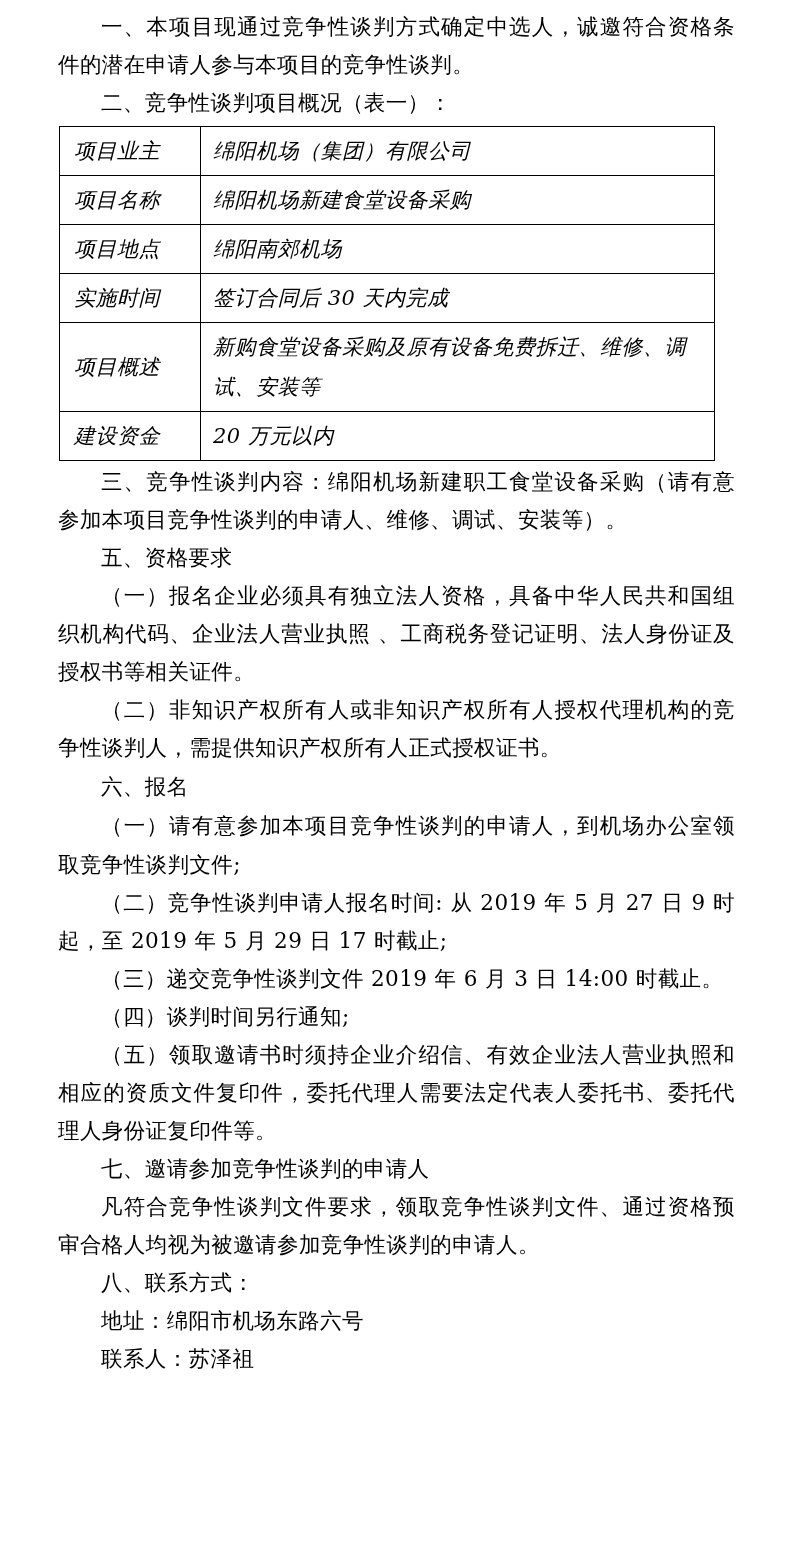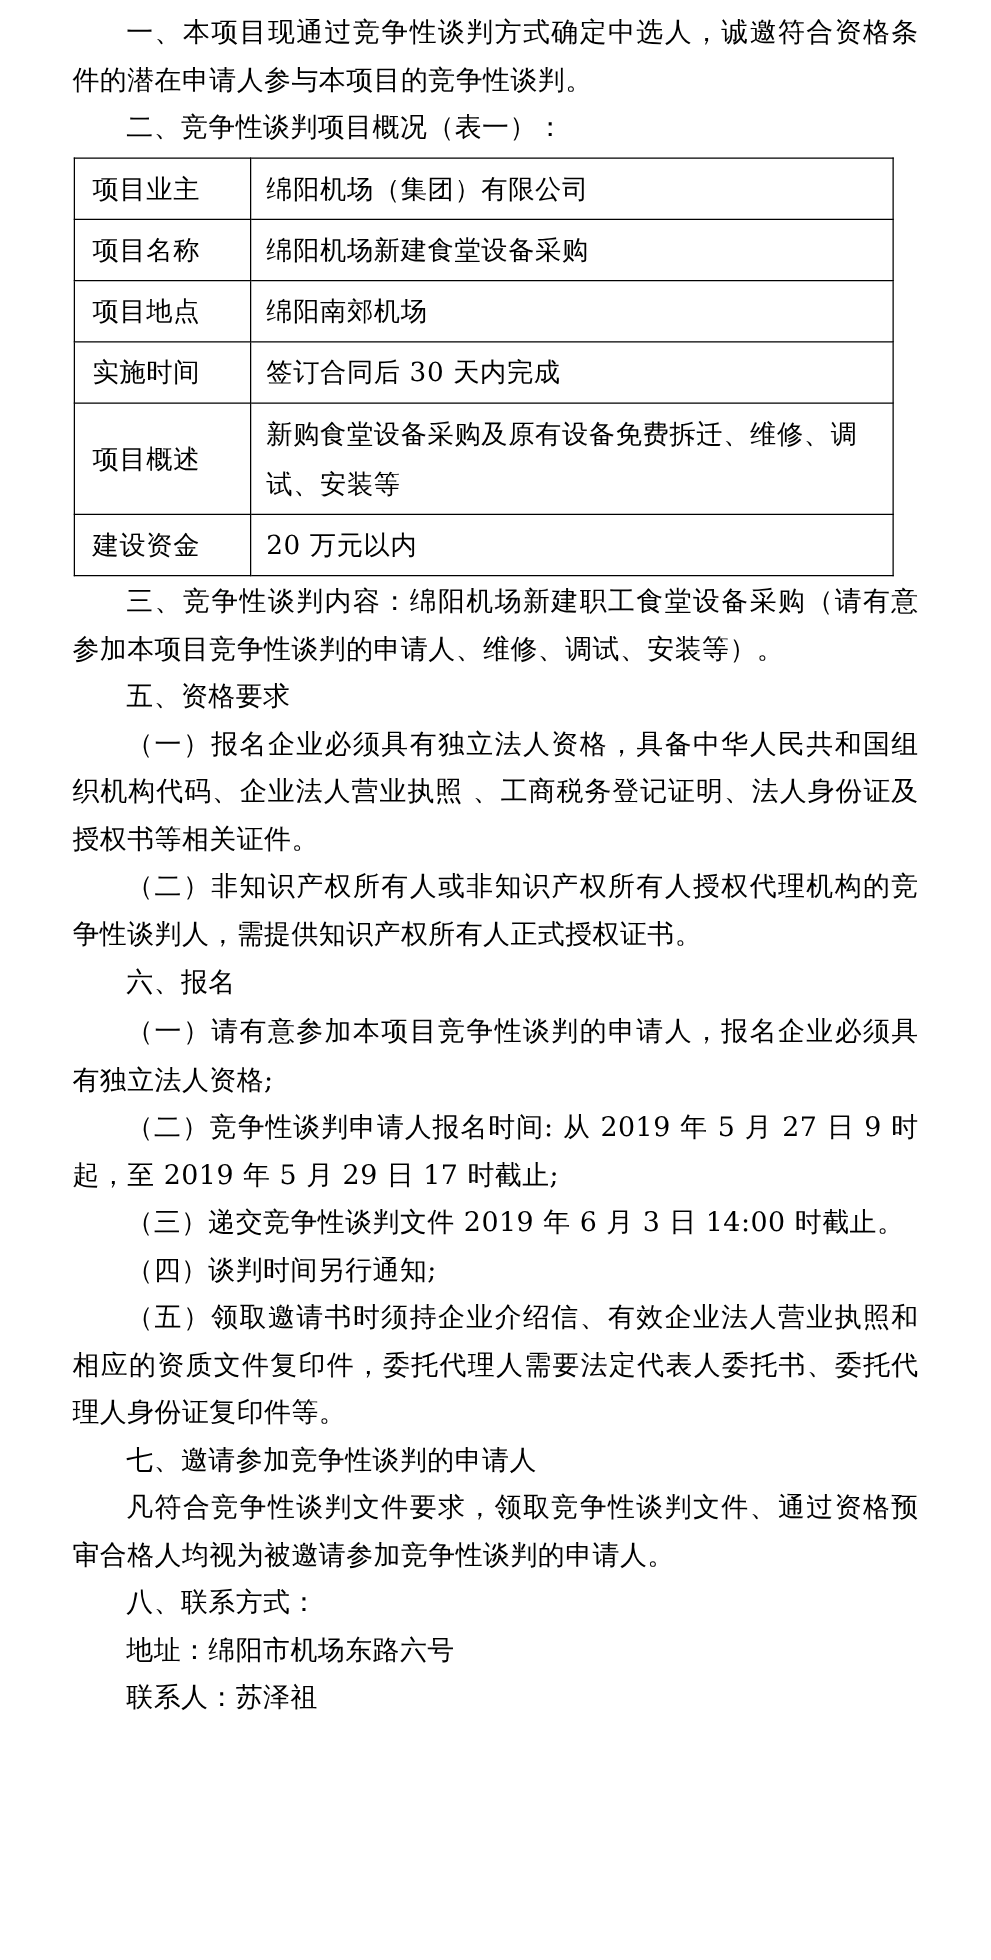--- a/index.html
+++ b/index.html
@@ -33,20 +33,21 @@
     text-indent: 43px;
   }
   .tight {
     line-height: 39px;
   }
   table.info {
     border-collapse: collapse;
     width: 656px;
     margin: 4px 12px 2px 1px;
     table-layout: fixed;
+    font-style: italic;
   }
   table.info td {
     border: 1.3px solid #000;
     font-size: 21px;
     line-height: 40px;
     padding: 4px 8px 4px 10px;
     vertical-align: middle;
     letter-spacing: 0.5px;
   }
   table.info td.label {
@@ -93,21 +94,21 @@
         <td class="value">20 万元以内</td>
       </tr>
     </tbody>
   </table>
 
   <p class="indent">三、竞争性谈判内容：绵阳机场新建职工食堂设备采购（请有意参加本项目竞争性谈判的申请人、维修、调试、安装等）。</p>
   <p class="indent">五、资格要求</p>
   <p class="indent">（一）报名企业必须具有独立法人资格，具备中华人民共和国组织机构代码、企业法人营业执照 、工商税务登记证明、法人身份证及授权书等相关证件。</p>
   <p class="indent">（二）非知识产权所有人或非知识产权所有人授权代理机构的竞争性谈判人，需提供知识产权所有人正式授权证书。</p>
   <p class="indent tight">六、报名</p>
-  <p class="indent tight">（一）请有意参加本项目竞争性谈判的申请人，报名企业必须具有独立法人资格;</p>
+  <p class="indent tight">（一）请有意参加本项目竞争性谈判的申请人，到机场办公室领取竞争性谈判文件;</p>
   <p class="indent">（二）竞争性谈判申请人报名时间: 从 2019 年 5 月 27 日 9 时起，至 2019 年 5 月 29 日 17 时截止;</p>
   <p class="indent">（三）递交竞争性谈判文件 2019 年 6 月 3 日 14:00 时截止。</p>
   <p class="indent">（四）谈判时间另行通知;</p>
   <p class="indent">（五）领取邀请书时须持企业介绍信、有效企业法人营业执照和相应的资质文件复印件，委托代理人需要法定代表人委托书、委托代理人身份证复印件等。</p>
   <p class="indent">七、邀请参加竞争性谈判的申请人</p>
   <p class="indent">凡符合竞争性谈判文件要求，领取竞争性谈判文件、通过资格预审合格人均视为被邀请参加竞争性谈判的申请人。</p>
   <p class="indent">八、联系方式：</p>
   <p class="indent">地址：绵阳市机场东路六号</p>
   <p class="indent">联系人：苏泽祖</p>
 

